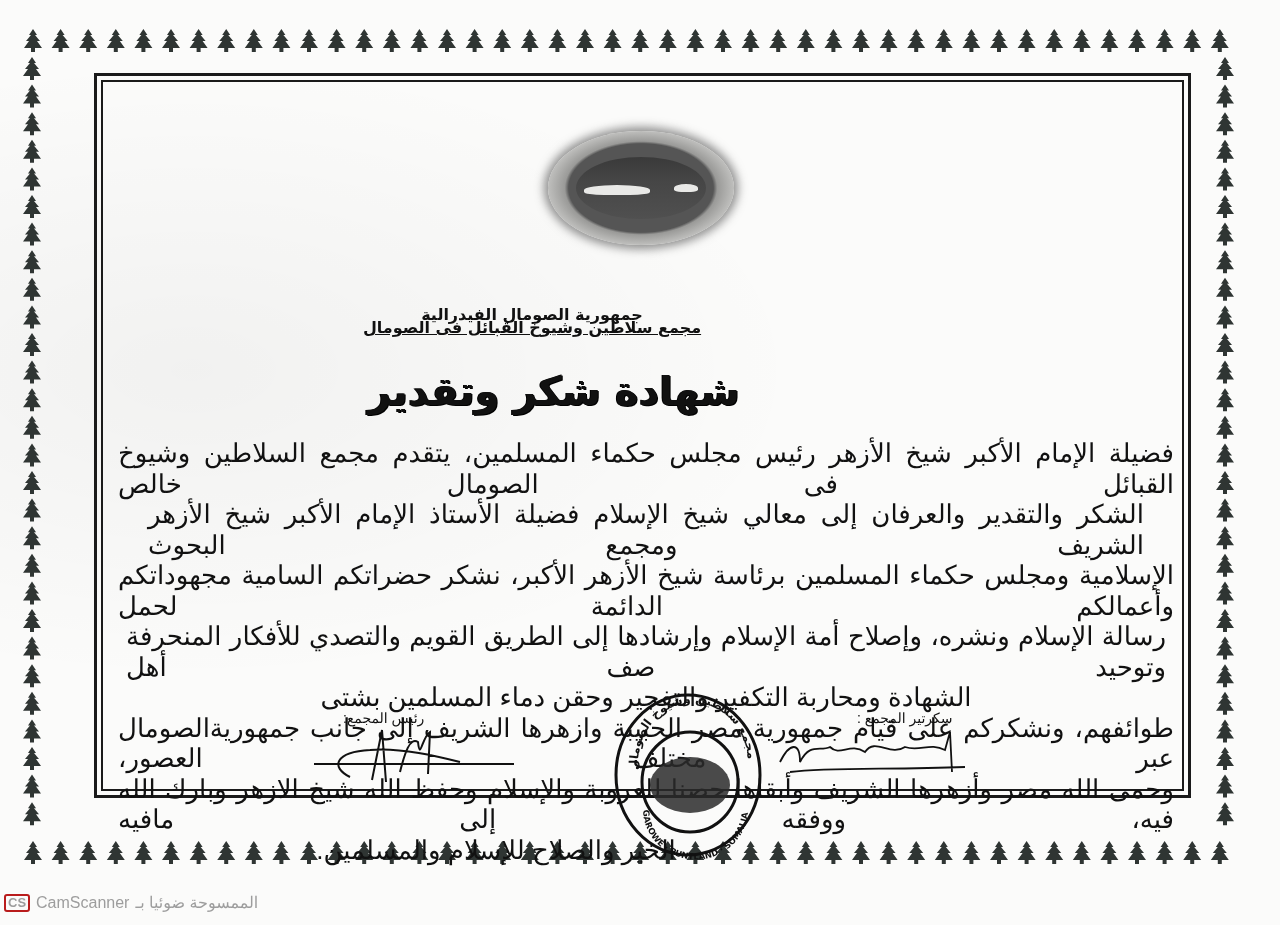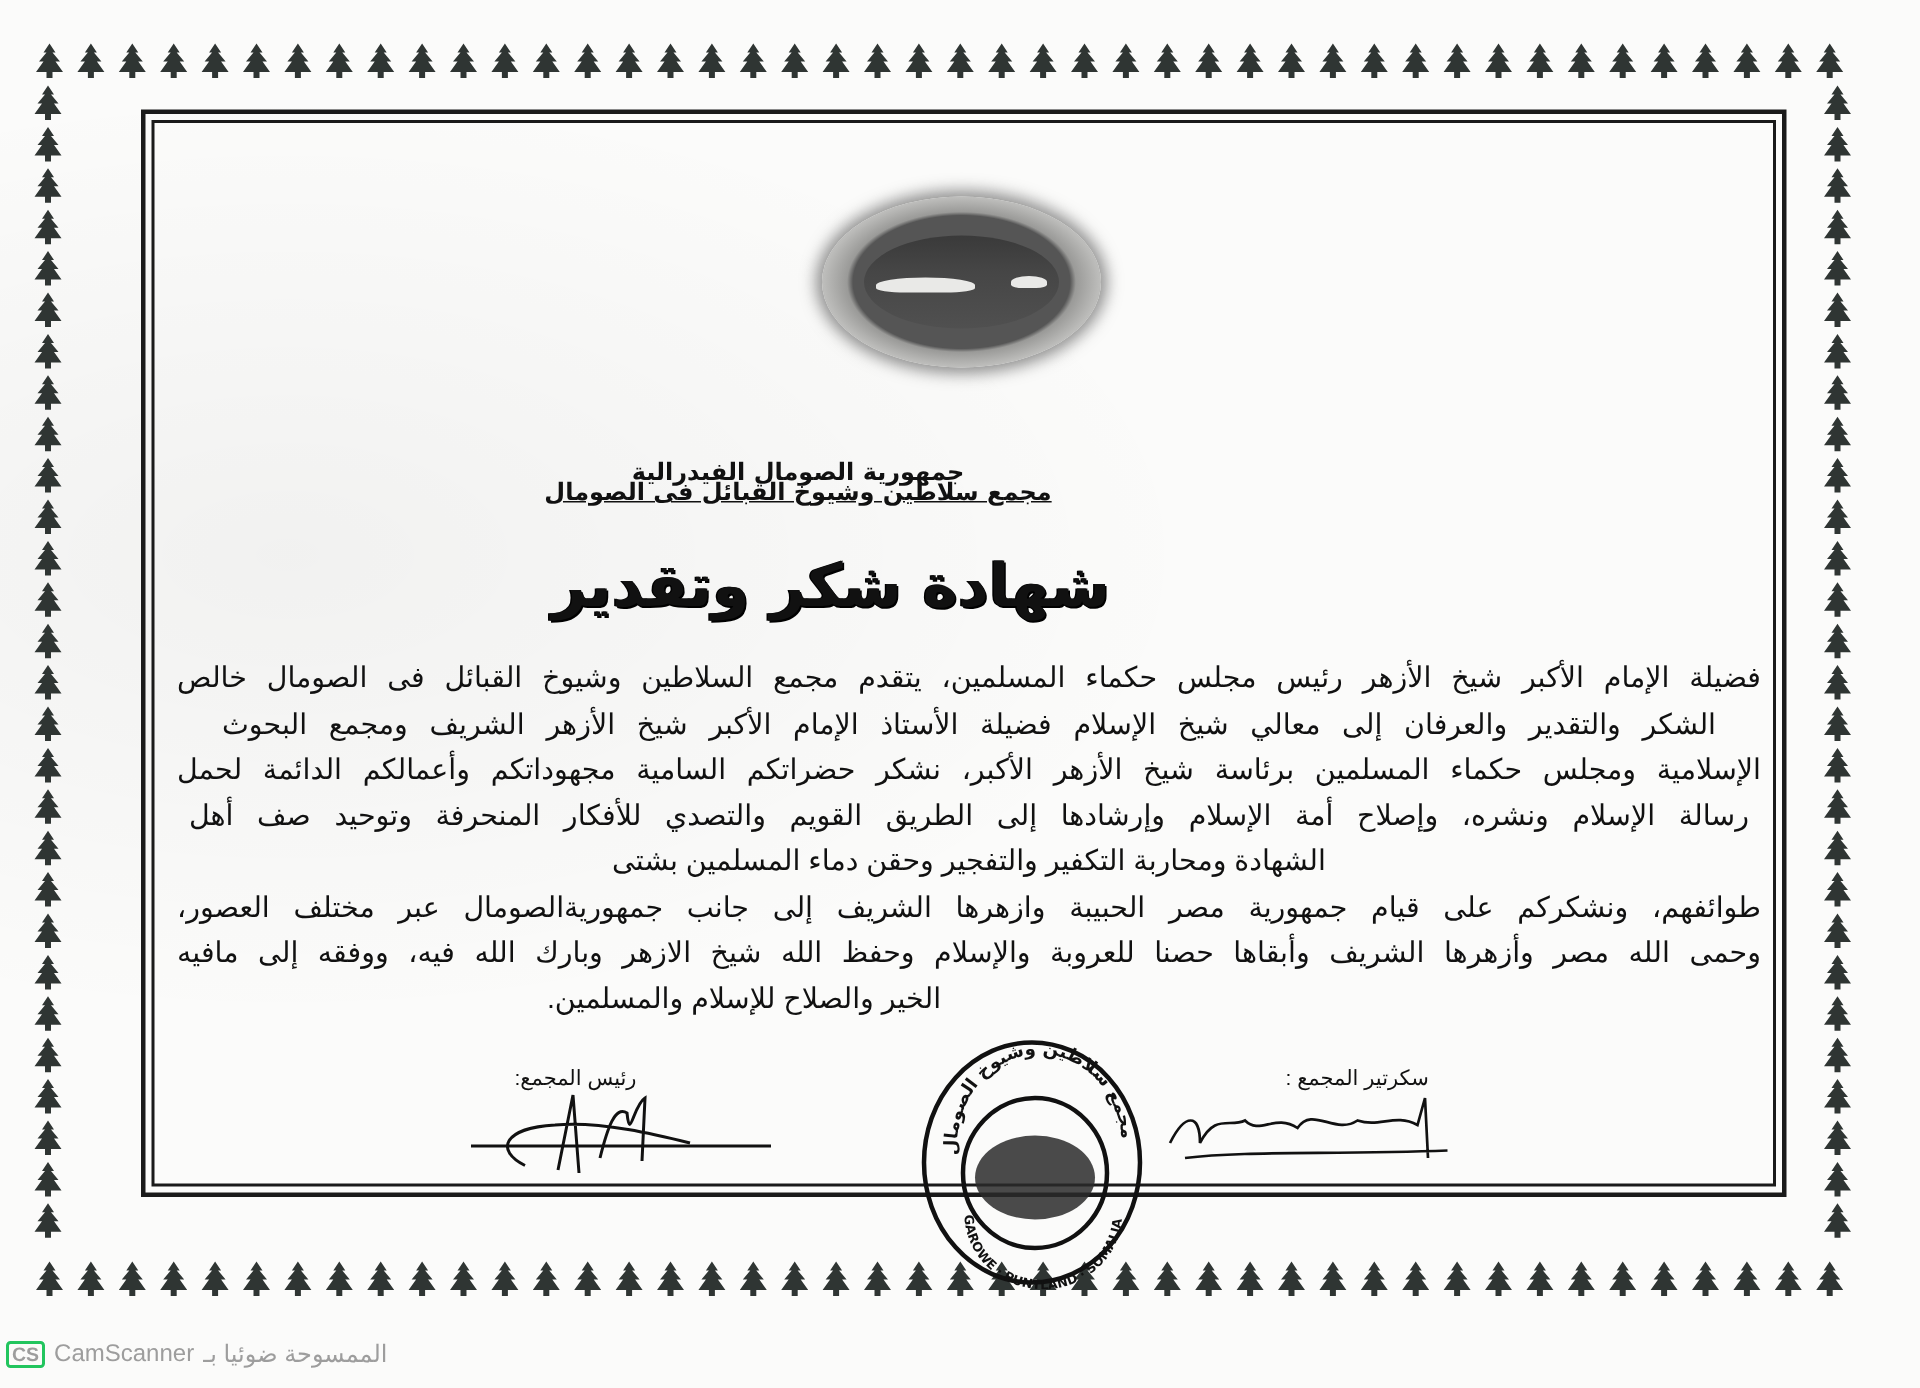--- a/index.html
+++ b/index.html
@@ -39,33 +39,33 @@
     position:absolute; left:0; width:1064px; text-align:center;
     font-weight:bold; font-size:16px; letter-spacing:0;
   }
   .title {
     position:absolute; left:0; width:1108px; text-align:center; top:368px;
     font-family:"DejaVu Sans", sans-serif; font-weight:bold; font-size:40px;
     color:#111; text-shadow: 1px 1px 0 #000, -1px 0 0 #000;
   }
   .body-text {
     position:absolute; left:118px; width:1056px; top:438px;
-    font-family:"Liberation Sans", sans-serif; font-size:19px; line-height:30.5px;
+    font-family:"Liberation Sans", sans-serif; font-size:26px; line-height:30.5px;
     text-align:justify; text-align-last:center;
   }
   .body-line { display:block; white-space:nowrap; text-align:center; }
   .body-line.full { text-align:justify; text-align-last:justify; white-space:normal; }
   .sig-label { position:absolute; font-family:"Liberation Sans", sans-serif; font-size:14px; }
   .sig-line { position:absolute; height:2px; background:#111; }
   .scan-footer {
     position:absolute; left:4px; top:893px; display:flex; align-items:center; gap:6px;
     color:#9d9d9d; font-family:"Liberation Sans", sans-serif; font-size:16px;
   }
   .cs-logo {
-    display:inline-block; border:2px solid #22c55e; border-radius:3px;
+    display:inline-block; border:2px solid #b91c1c; border-radius:3px;
     font-size:13px; font-weight:bold; line-height:14px; padding:0 2px; color:#9d9d9d;
   }
 </style>
 </head>
 <body>
 
 <div class="page-shadow"></div>
 
 <svg class="tree-border" viewBox="0 0 1280 925">
   <defs>

